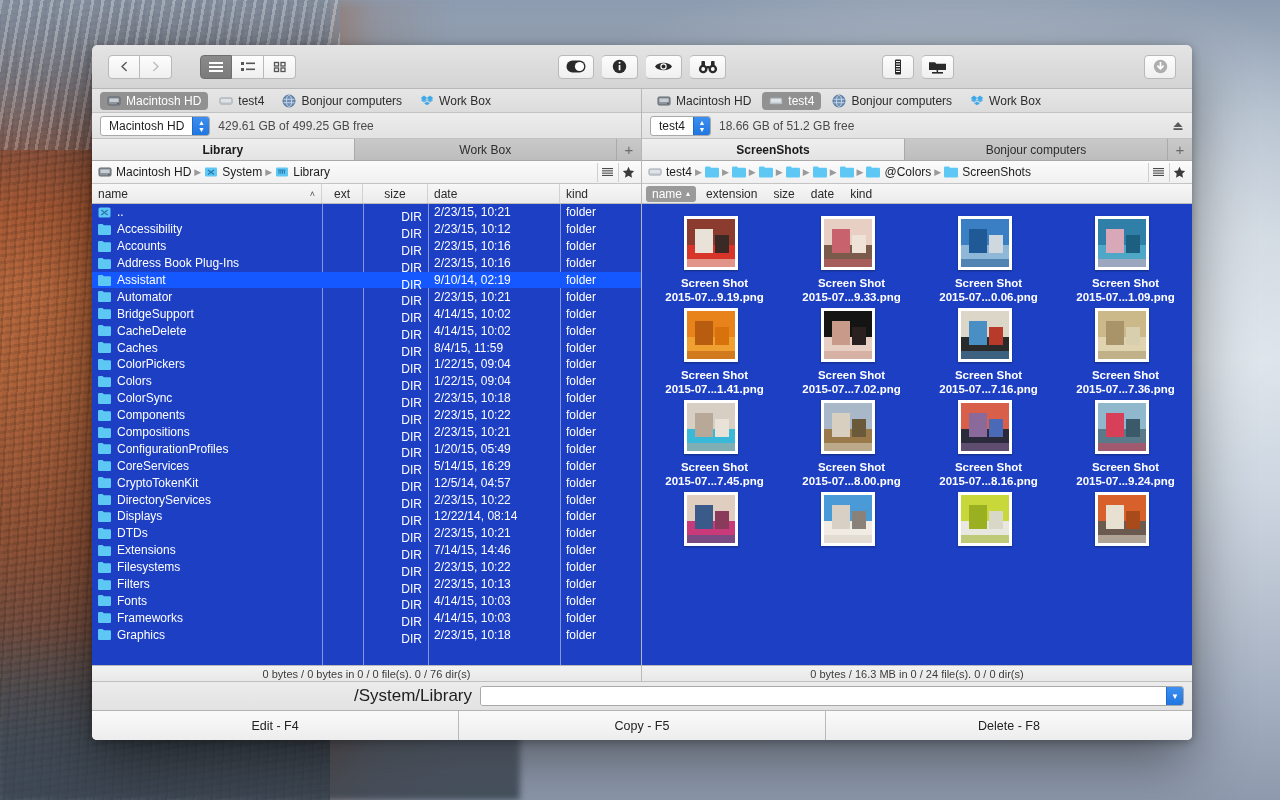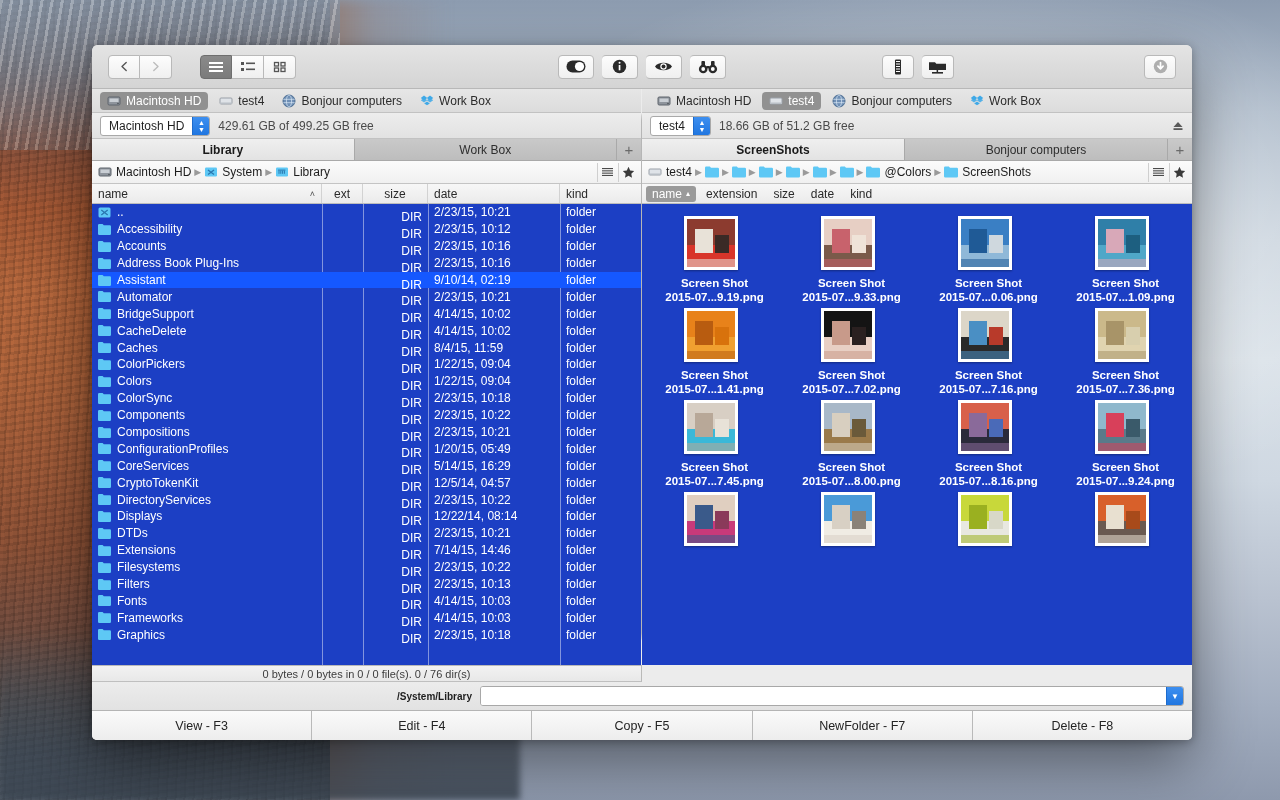--- a/index.html
+++ b/index.html
@@ -123,21 +123,21 @@
   .navgrp { margin-right:28px; }
   .viewgrp { margin-right:0; }
   .tb-center { position:absolute; left:0; right:0; display:flex; justify-content:center; gap:8px; pointer-events:none; }
   .tb-center .tb-btn { pointer-events:auto; min-width:36px; }
   .tb-right { margin-left:auto; display:flex; gap:8px; align-items:center; }
   .tb-mid2 { position:absolute; left:790px; display:flex; gap:8px; }
   svg { display:block; }
 
   
   .panes { flex:1; display:flex; min-height:0; }
-  .pane { width:550px; display:flex; flex-direction:column; min-height:0; position:relative;border-radius:32px; }
+  .pane { width:550px; display:flex; flex-direction:column; min-height:0; position:relative; }
   .pane.left { border-right:1px solid #b6b6b6; }
 
   .shortcutbar {
     height:24px; flex:0 0 24px;
     background:linear-gradient(to bottom,#e6e6e6,#dcdcdc);
     border-bottom:1px solid #c2c2c2;
     display:flex; align-items:center; gap:4px; padding:0 8px;
   }
   .sc {
     display:flex; align-items:center; gap:5px;
@@ -233,21 +233,21 @@
     border-top:1px solid #b9b9b9; border-bottom:1px solid #bfbfbf;
   }
   .status.left { border-right:1px solid #b9b9b9; }
 
   
   .cmdrow {
     height:28px; flex:0 0 28px; display:flex; align-items:center;
     background:linear-gradient(to bottom,#ececec,#e2e2e2);
     padding:0 8px; gap:8px;
   }
-  .prompt { font-size:10px; color:#1e1e1e; margin-left:auto; white-space:nowrap;font-weight:bold; }
+  .prompt { font-size:17px; color:#1e1e1e; margin-left:auto; white-space:nowrap; }
   .cmdfield {
     width:704px; height:20px; background:#fff;
     border:1px solid #a8a8a8; border-radius:3px;
     display:flex; align-items:stretch; overflow:hidden;
   }
   .cmdfield input { flex:1; border:none; outline:none; padding:0 6px; font-size:12px; font-family:inherit; }
   .cmddrop {
     width:17px; background:linear-gradient(to bottom,#3d8ff0,#2076e0);
     color:#fff; font-size:8px; display:flex; align-items:center; justify-content:center;
     border-left:1px solid #1d6bcd;
@@ -1176,30 +1176,29 @@
                 </svg>
               </div>
             </div>
           </div>
         </div>
     </div>
   </div>
 
   <div class="statusrow">
     <div class="status left">0 bytes / 0 bytes in 0 / 0 file(s). 0 / 76 dir(s)</div>
+    <div class="status">0 bytes / 16.3 MB in 0 / 24 file(s). 0 / 0 dir(s)</div>
   </div>
 
   <div class="cmdrow">
     <div class="prompt">/System/Library</div>
     <div class="cmdfield">
       <input type="text" placeholder="" style="">
       <div class="cmddrop">▼</div>
     </div>
   </div>
 
   <div class="fkeys" id="fkeys">
-      <div class="fkey">View - F3</div>
       <div class="fkey">Edit - F4</div>
       <div class="fkey">Copy - F5</div>
-      <div class="fkey">NewFolder - F7</div>
       <div class="fkey">Delete - F8</div>
     </div>
 </div>
 
 </body></html>

